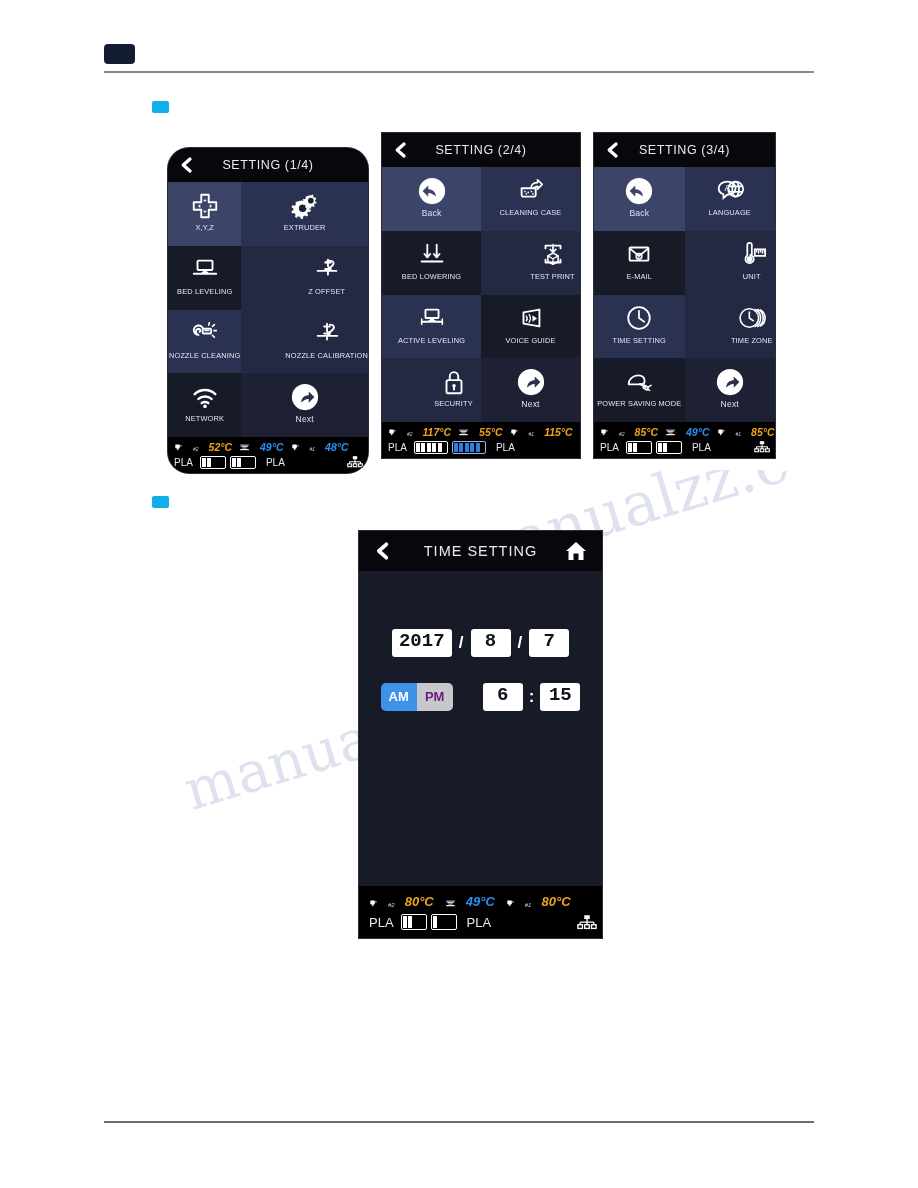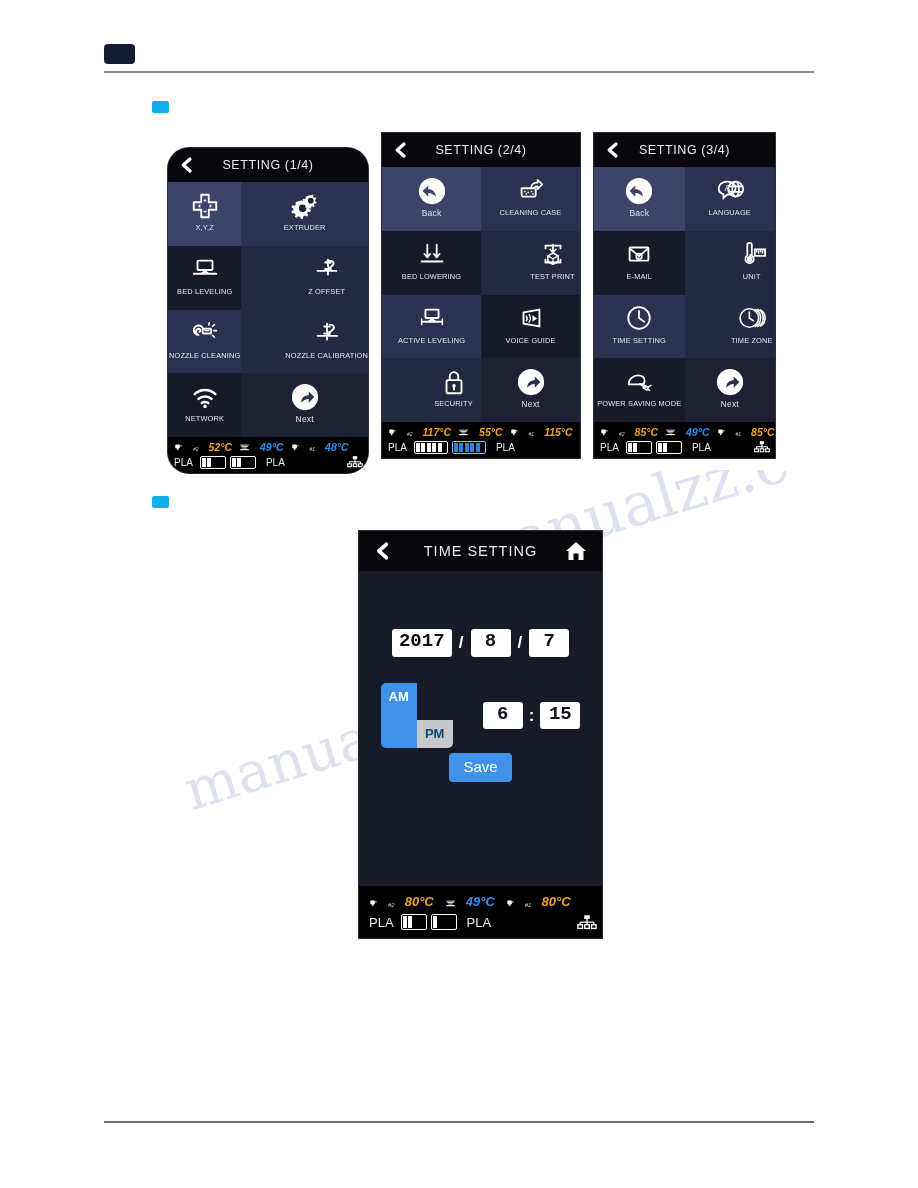--- a/index.html
+++ b/index.html
@@ -160,21 +160,21 @@
   .sep{color:#ffffff;font-size:17px;font-weight:bold;}
   .ampm{
     display:flex;border-radius:5px;overflow:hidden;cursor:pointer;
     margin-right:24px;
   }
   .ampm div{
     width:36px;padding:6px 0 7px 0;text-align:center;
     font-size:13px;font-weight:bold;font-family:"Liberation Sans", sans-serif;
   }
   .ampm .on{background:#3f92e8;color:#ffffff;}
-  .ampm .off{background:#c6c8cc;color:#0c4a6e;margin-top:37px;}
+  .ampm .off{background:#c6c8cc;color:#701a75;}
   .savewrap{position:absolute;left:0;right:0;top:182px;display:flex;justify-content:center;}
   .savebtn{
     background:#3f92e8;color:#ffffff;border:none;border-radius:4px;
     font-size:15px;padding:5px 14px 7px 14px;cursor:pointer;
     font-family:"Liberation Sans", sans-serif;
   }
   svg{display:block;}
 </style>
 </head>
 <body>
@@ -696,23 +696,20 @@
         </div>
         <div class="rowtime">
           <span class="ampm">
             <div class="on">AM</div>
             <div class="off">PM</div>
           </span>
           <span class="fld f-num">6</span>
           <span class="sep">:</span>
           <span class="fld f-num">15</span>
         </div>
-        <div class="savewrap">
-          <button class="savebtn">Save</button>
-        </div>
       </div>
       <div class="statusbar">
         <div class="temprow">
           <span class="tgrp">
             <span>
               <svg viewBox="0 0 14 14" width="9" height="10">
                 <rect x="2" y="1.5" width="7" height="6" rx="1" fill="#fff"></rect>
                 <path d="M3.5 7.5 h4.5 l-2.2 3.5z" fill="#fff"></path>
                 <rect x="9" y="3" width="3" height="1.4" fill="#fff"></rect>
               </svg>

